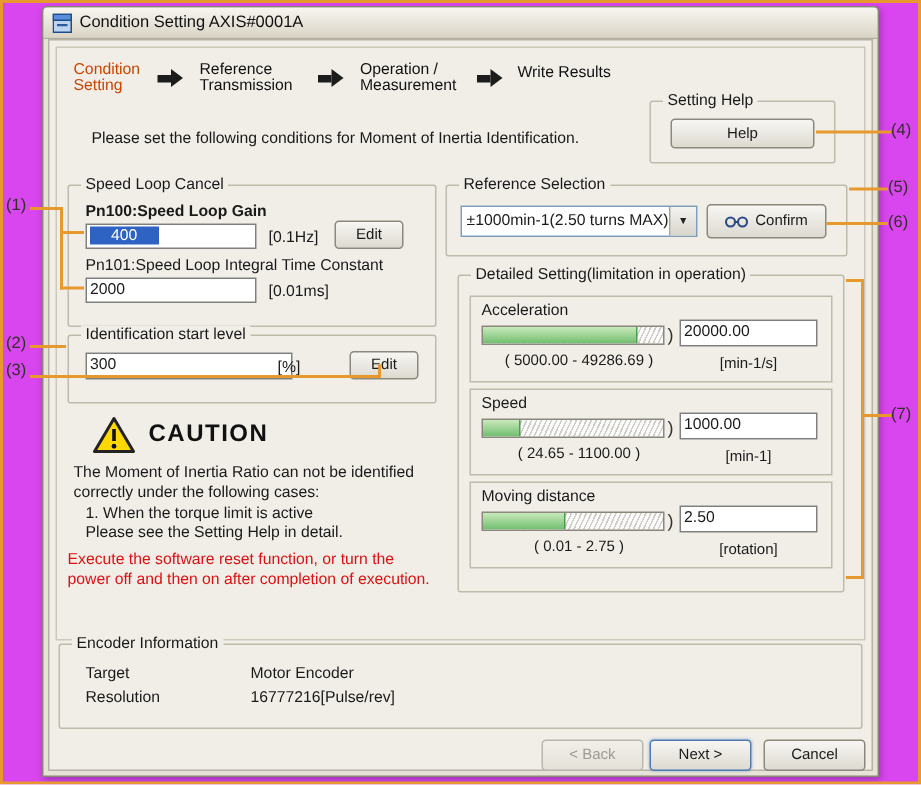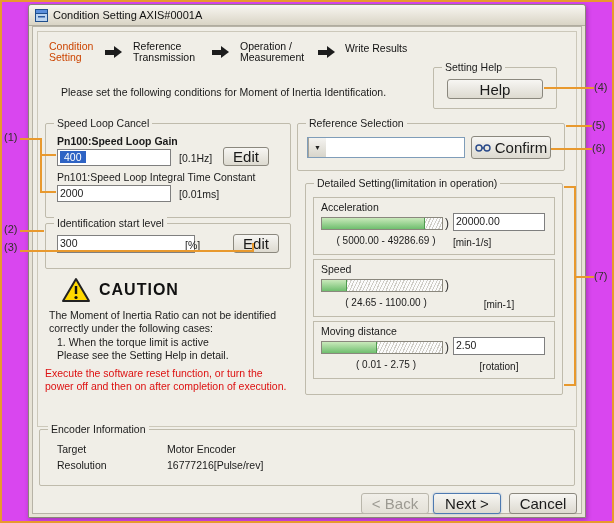--- a/index.html
+++ b/index.html
@@ -28,25 +28,25 @@
   
   .group{position:absolute;border:1px solid #bfbbac;border-radius:2px;box-sizing:border-box;}
   .glabel{position:absolute;font-size:10.5px;line-height:13px;background:#F0EEE7;padding:0 3px;white-space:nowrap;}
 
   .lbl{position:absolute;font-size:10.5px;line-height:12px;white-space:nowrap;}
   .small{font-size:10px;}
 
   
   .tb{position:absolute;background:#fff;border:1px solid #7f7f7f;font-size:10.5px;line-height:15px;
       padding:0 2px;overflow:hidden;white-space:nowrap;box-sizing:border-box;}
-  .sel{background:var(--selection_blue,#2E63C4);color:#fff;padding:0 4px;}
+  .sel{background:var(--selection_blue,#2E63C4);color:#fff;padding:0 14px;}
 
   
   .btn{position:absolute;display:flex;align-items:center;justify-content:center;gap:4px;
-       font-family:"Liberation Sans",sans-serif;font-size:15px;color:#1a1a1a;
+       font-family:"Liberation Sans",sans-serif;font-size:10px;color:#1a1a1a;
        background:linear-gradient(#f7f6f3,#dddad0);border:1px solid #8b887e;border-radius:3px;
        padding:0;box-sizing:border-box;cursor:default;}
   .btn.disabled{color:#9c9a92;background:linear-gradient(#f1efe9,#e4e1d8);border-color:#b9b6ab;}
   .btn.default{border-color:#4e7ab0;box-shadow:0 0 2px rgba(90,140,200,.55);}
 
   
   .combo{position:absolute;background:#fff;border:1px solid #7f9db9;box-sizing:border-box;display:flex;}
   .combo-text{flex:1;font-size:10.5px;line-height:19px;padding:0 3px;white-space:nowrap;overflow:hidden;}
   .combo-btn{width:17px;background:linear-gradient(#f4f3f0,#d8d5cb);border-left:1px solid #a8a499;
              display:flex;align-items:center;justify-content:center;font-size:7px;color:#222;}
@@ -159,20 +159,21 @@
     <div class="cap-title" style="left:70px;top:276px;">CAUTION</div>
     <div class="lbl" style="left:20px;top:304px;width:240px;white-space:normal;line-height:13px;">The Moment of Inertia Ratio can not be identified correctly under the following cases:</div>
     <div class="lbl" style="left:28px;top:331px;">1. When the torque limit is active</div>
     <div class="lbl" style="left:28px;top:344px;">Please see the Setting Help in detail.</div>
     <div class="lbl warnred" style="left:16px;top:362px;width:248px;white-space:normal;line-height:13px;">Execute the software reset function, or turn the power off and then on after completion of execution.</div>
 
     <div class="group" style="left:268px;top:118px;width:268px;height:48px;">
       <span class="glabel" style="left:8px;top:-7px;">Reference Selection</span>
     </div>
     <div class="combo" style="left:278px;top:132px;width:158px;height:21px;">
+      <div class="combo-text">±1000min-1(2.50 turns MAX)</div>
       <div class="combo-btn">▼</div>
     </div>
     <button class="btn" style="left:442px;top:131px;width:80px;height:23px;">
       <svg width="16" height="10" viewBox="0 0 16 10">
         <circle cx="4" cy="5" r="3" fill="none" stroke="#2a4a8a" stroke-width="1.4"></circle>
         <circle cx="12" cy="5" r="3" fill="none" stroke="#2a4a8a" stroke-width="1.4"></circle>
         <line x1="7" y1="5" x2="9" y2="5" stroke="#2a4a8a" stroke-width="1.4"></line>
       </svg>
       <span>Confirm</span>
     </button>
@@ -184,28 +185,31 @@
     <div class="group" style="left:284px;top:192px;width:242px;height:58px;border-radius:0;"></div>
     <div class="lbl" style="left:292px;top:196px;">Acceleration</div>
     <div class="slider" style="left:292px;top:212px;width:122px;">
       <div class="slider-fill" style="width: 85%;"></div>
     </div>
     <div class="paren" style="left:416px;top:212px;">)</div>
     <div class="tb" style="left:424px;top:208px;width:92px;height:18px;">
       <span>20000.00</span>
     </div>
     <div class="lbl small" style="left:292px;top:230px;width:130px;text-align:center;">( 5000.00 - 49286.69 )</div>
-    <div class="lbl small" style="left:424px;top:232px;width:92px;">[min-1/s]</div>
+    <div class="lbl small" style="left:424px;top:232px;width:92px;text-align:center;">[min-1/s]</div>
 
     <div class="group" style="left:284px;top:254px;width:242px;height:58px;border-radius:0;"></div>
     <div class="lbl" style="left:292px;top:258px;">Speed</div>
     <div class="slider" style="left:292px;top:274px;width:122px;">
       <div class="slider-fill" style="width: 20%;"></div>
     </div>
     <div class="paren" style="left:416px;top:274px;">)</div>
+    <div class="tb" style="left:424px;top:270px;width:92px;height:18px;">
+      <span>1000.00</span>
+    </div>
     <div class="lbl small" style="left:292px;top:292px;width:130px;text-align:center;">( 24.65 - 1100.00 )</div>
     <div class="lbl small" style="left:424px;top:294px;width:92px;text-align:center;">[min-1]</div>
 
     <div class="group" style="left:284px;top:316px;width:242px;height:58px;border-radius:0;"></div>
     <div class="lbl" style="left:292px;top:320px;">Moving distance</div>
     <div class="slider" style="left:292px;top:336px;width:122px;">
       <div class="slider-fill" style="width: 45%;"></div>
     </div>
     <div class="paren" style="left:416px;top:336px;">)</div>
     <div class="tb" style="left:424px;top:332px;width:92px;height:18px;">

